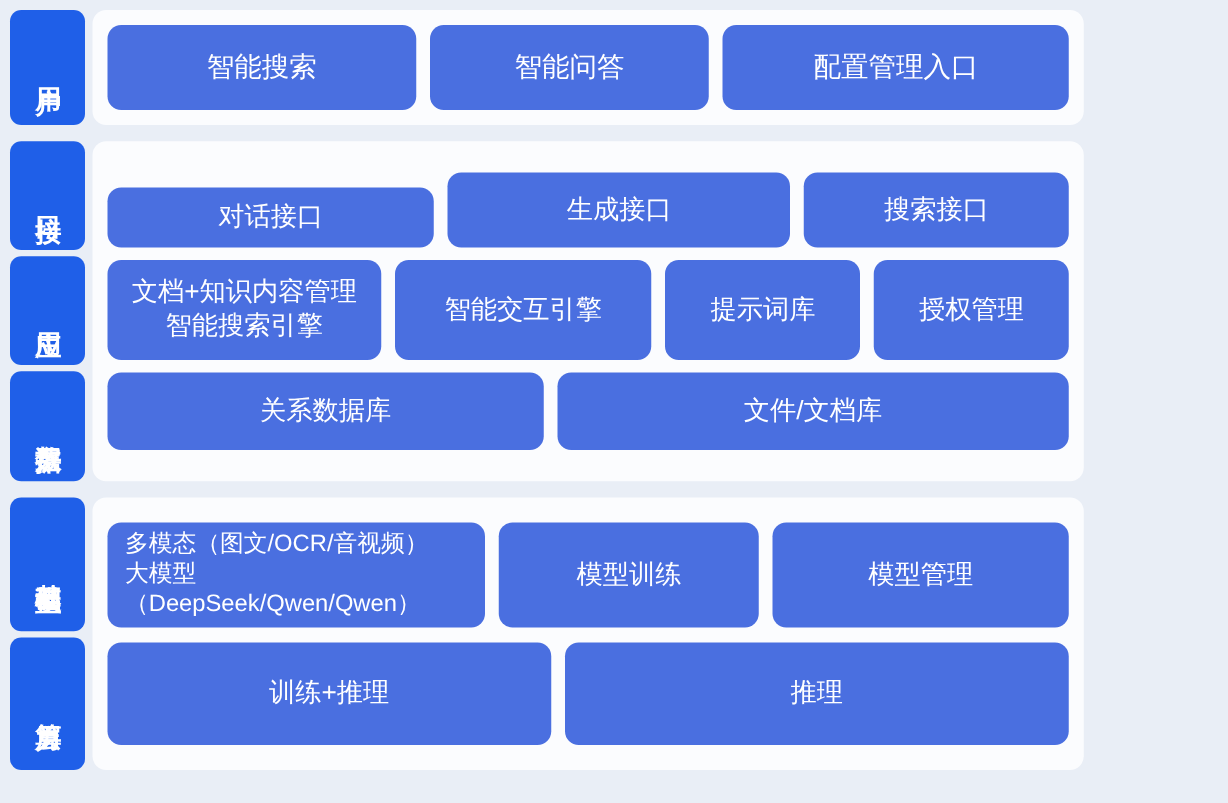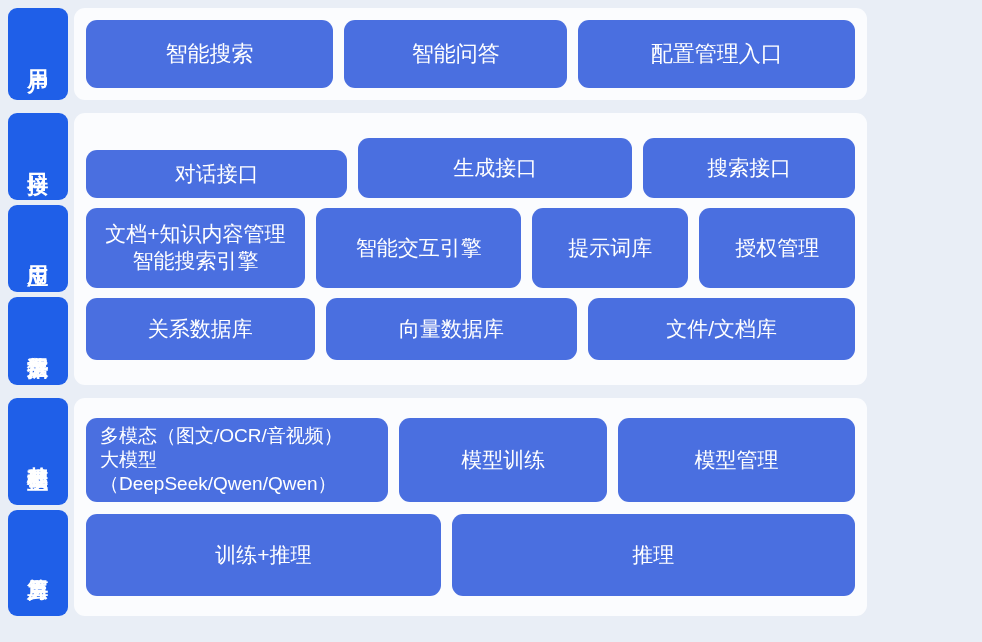--- a/index.html
+++ b/index.html
@@ -154,21 +154,20 @@
       <div class="box-row row-application">
         <div class="box" style="flex:252 1 0;">文档+知识内容管理
 智能搜索引擎</div>
         <div class="box" style="flex:235 1 0;">智能交互引擎</div>
         <div class="box" style="flex:172 1 0;">提示词库</div>
         <div class="box" style="flex:172 1 0;">授权管理</div>
       </div>
 
       <div class="box-row row-data">
         <div class="box" style="flex:252 1 0;">关系数据库</div>
-        <div class="box" style="flex:280 1 0;">向量数据库</div>
         <div class="box" style="flex:298 1 0;">文件/文档库</div>
       </div>
 
     </div>
   </div>
 
   <div class="band" id="band-base">
     <div class="band-tabs">
       <div class="layer-tab">基础模型</div>
       <div class="layer-tab">算力层</div>

